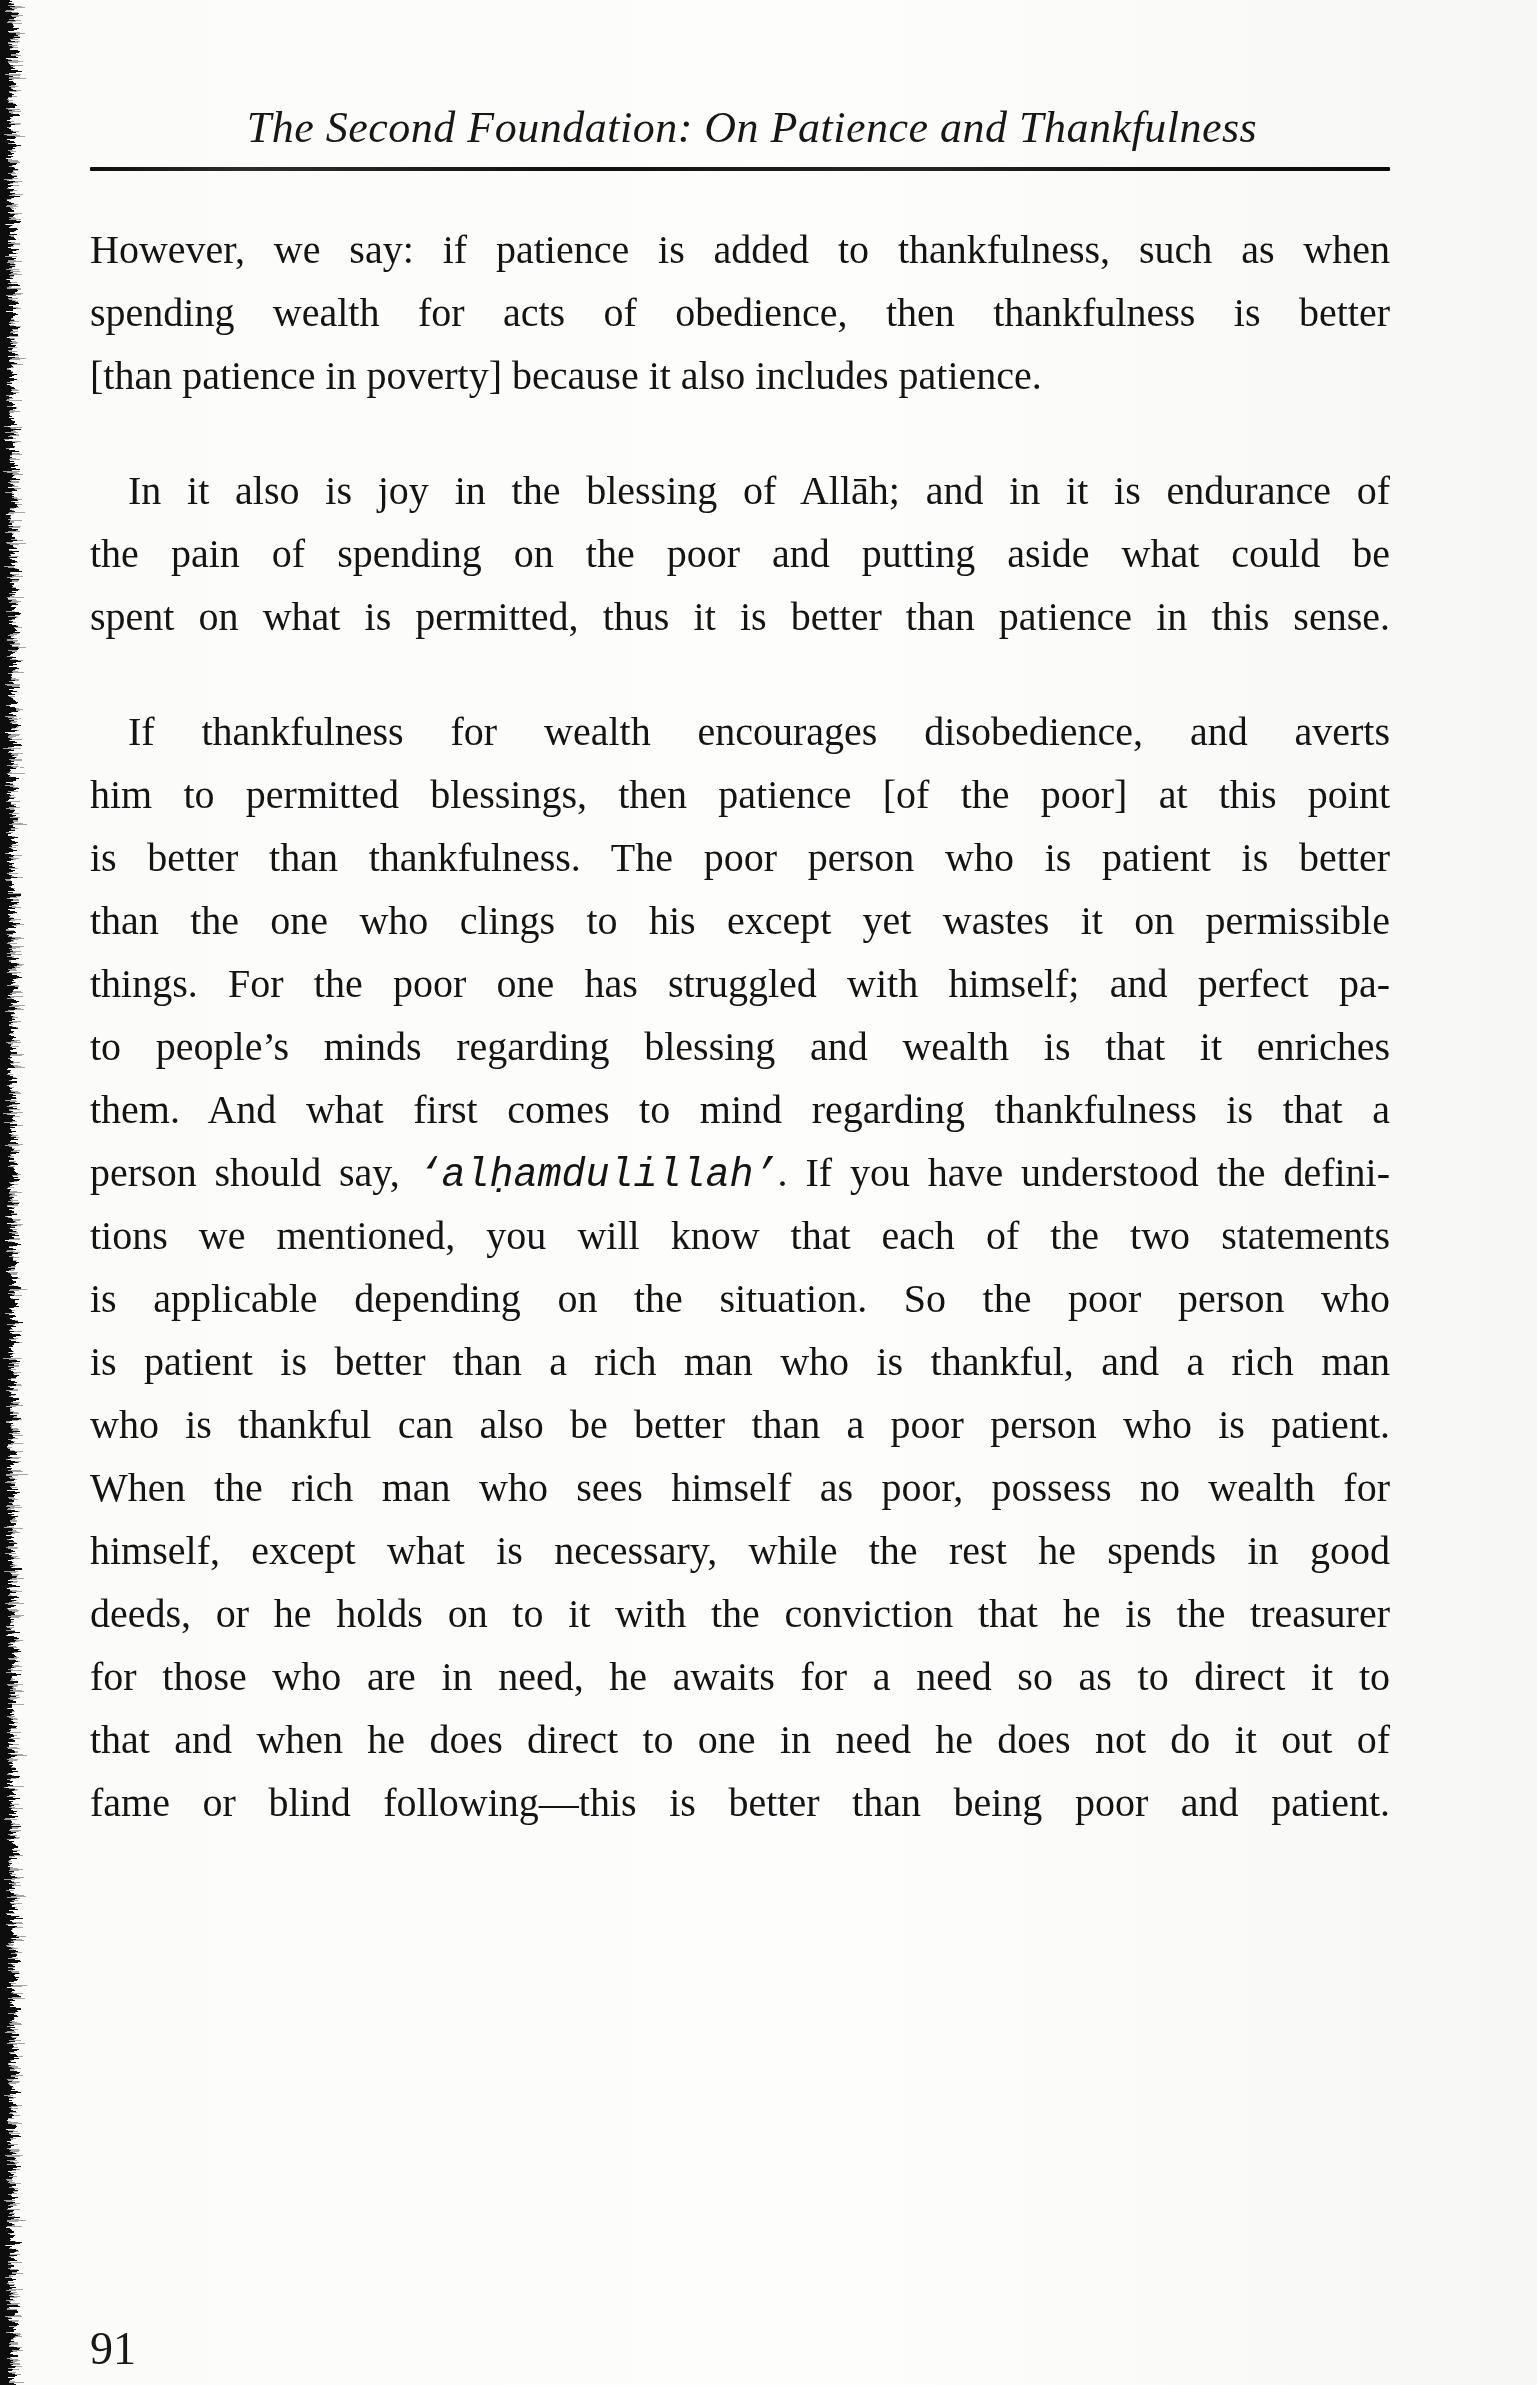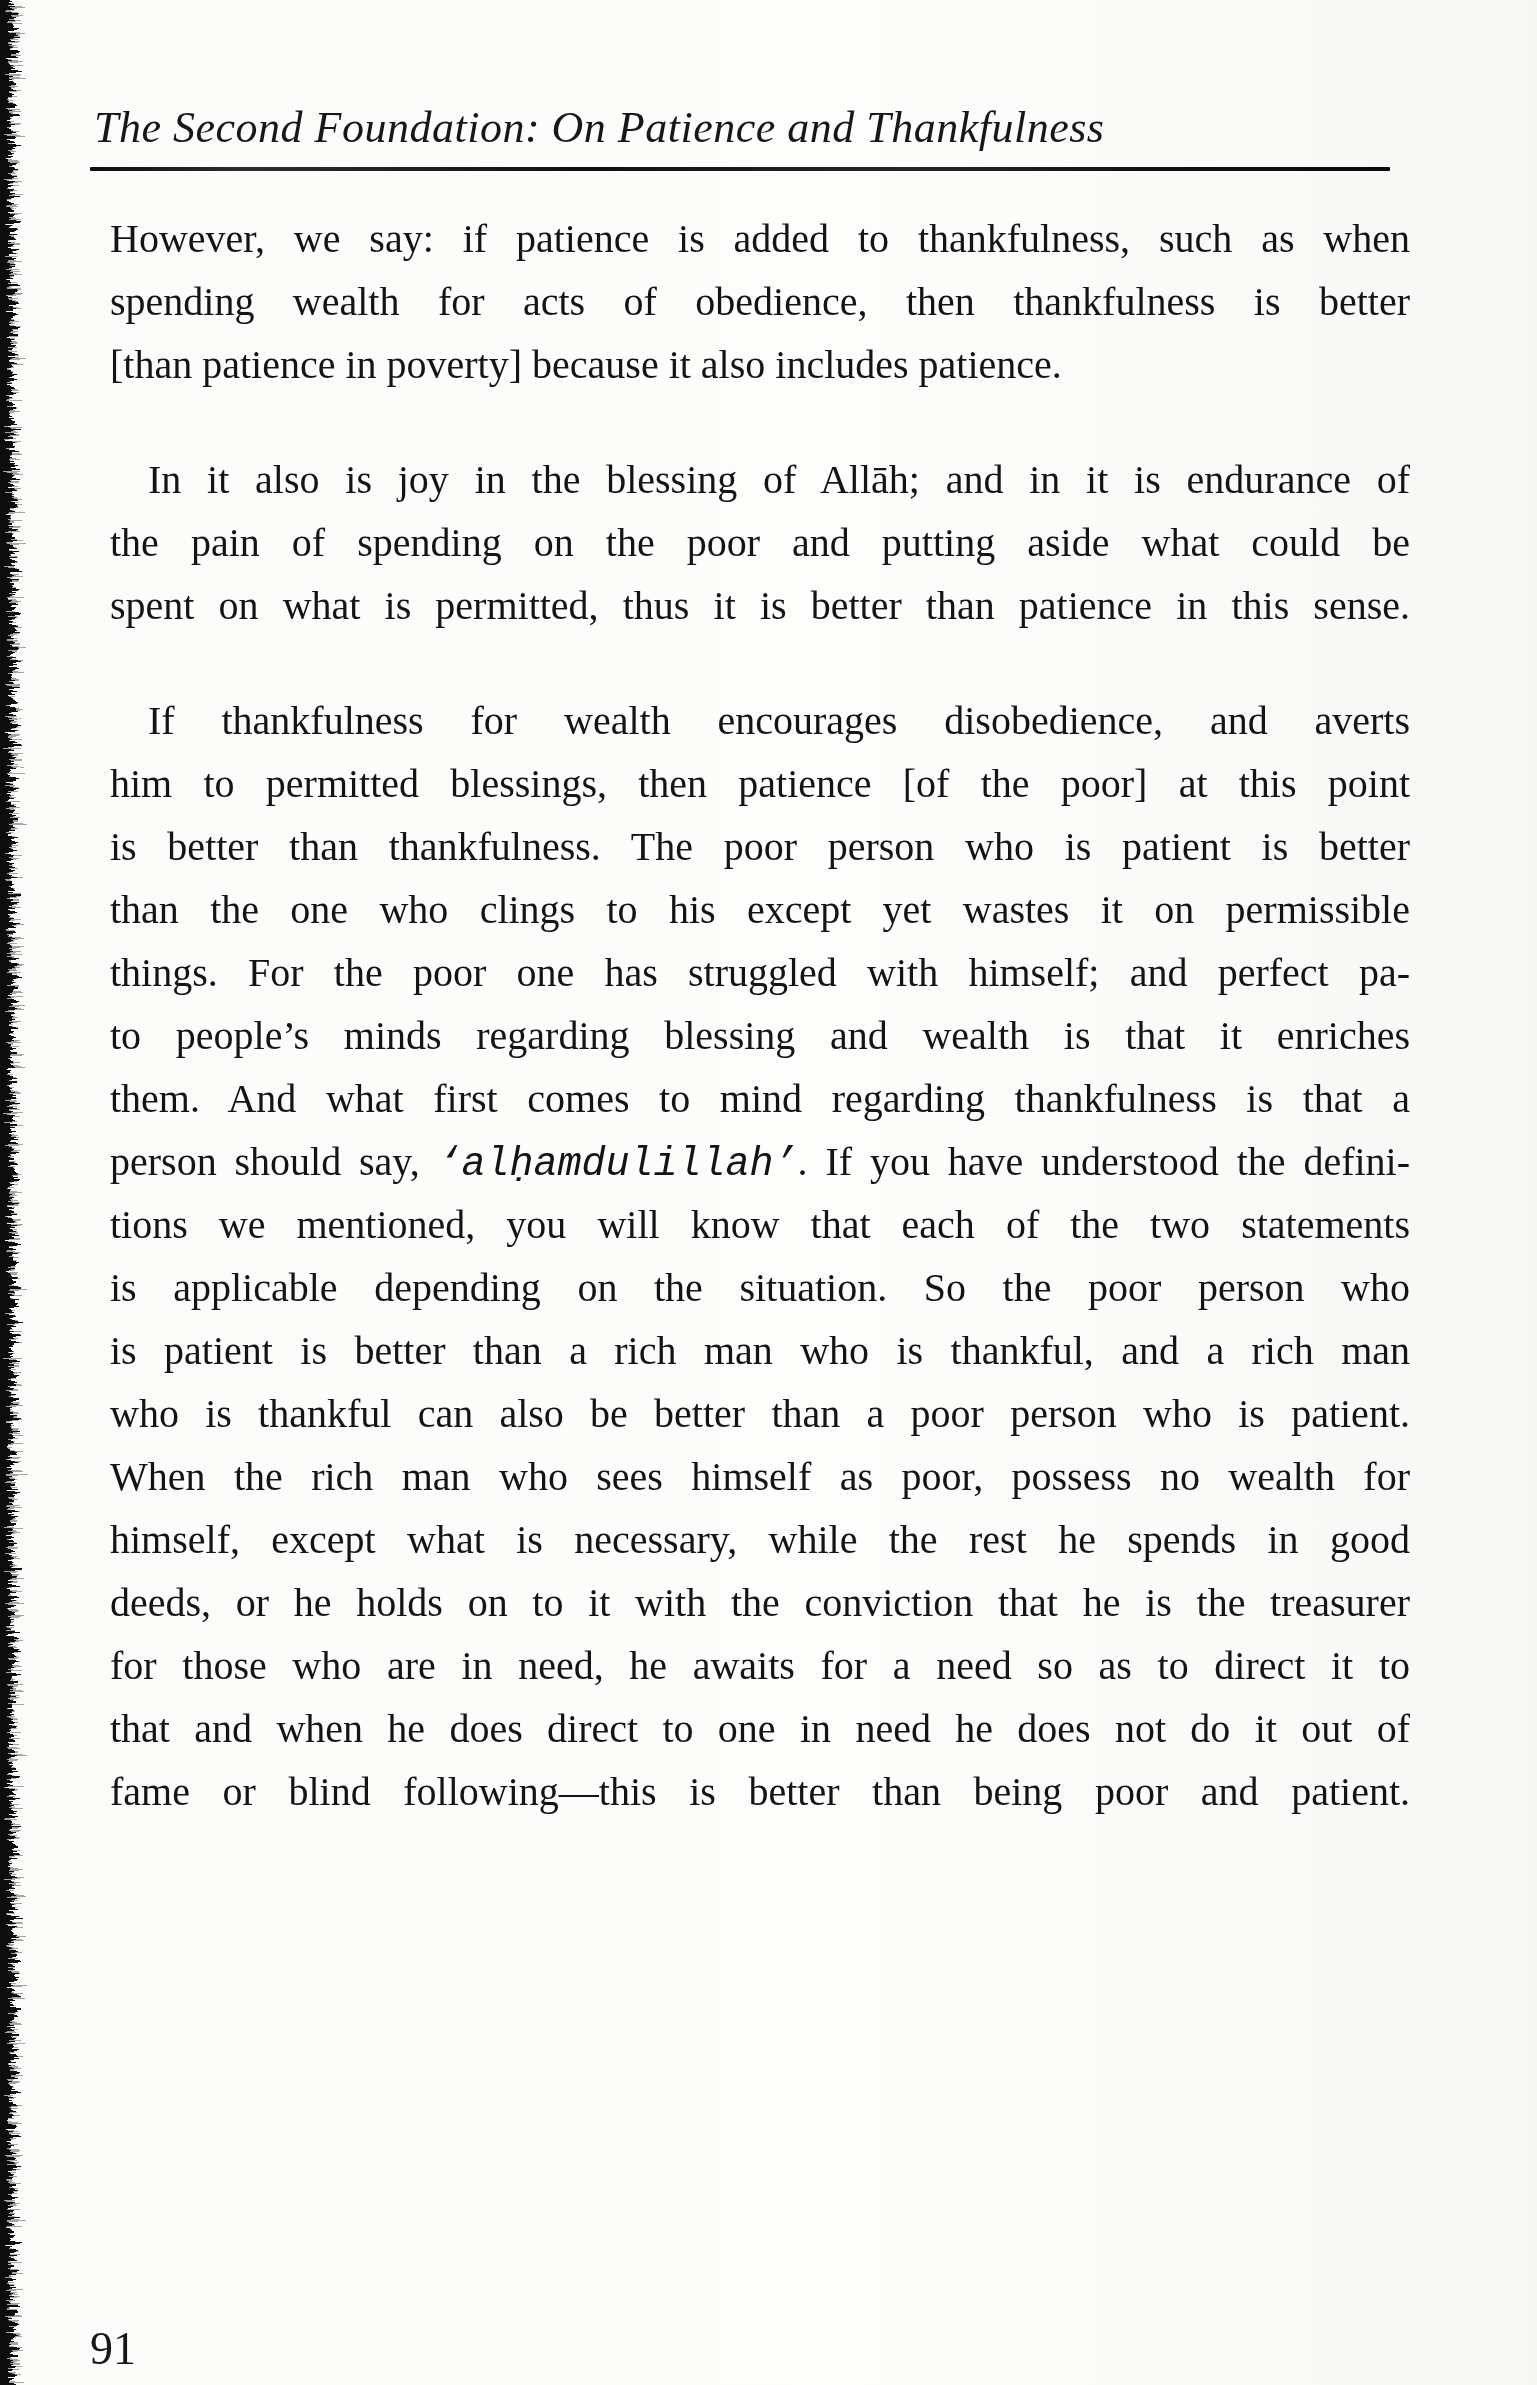--- a/index.html
+++ b/index.html
@@ -16,37 +16,37 @@
     color:#151515;
   }
   .scan-edge{
     position:absolute;left:0;top:0;z-index:5;
     pointer-events:none;
   }
   .content{
     position:absolute;left:90px;top:0;width:1300px;
   }
   .chapter-header{
-    position:absolute;left:4px;top:102px;width:1300px;
+    position:absolute;left:12px;top:102px;width:1300px;
+    text-align:center;
     font-style:italic;
     font-size:44px;
     letter-spacing:0.5px;
     white-space:nowrap;
     color:#171717;
   }
   .header-rule{
     position:absolute;left:0;top:167px;width:1300px;height:4px;
     background:linear-gradient(90deg,#0e0e0e,#2e2e2e 12%,#101010 38%,#262626 63%,#111 82%,#0c0c0c);
     border-radius:1px;
   }
   .body-text{
-    position:absolute;left:0;top:207px;width:1300px;
+    position:absolute;left:0;top:218px;width:1300px;
     font-size:40px;
     color:#141414;
-    margin-left:20px;
   }
   .paragraph{margin:0 0 52px 0;}
   .line{
     height:63px;
     line-height:63px;
     text-align:justify;
     text-align-last:justify;
     overflow:hidden;
   }
   .line.no-justify{text-align-last:left;}

